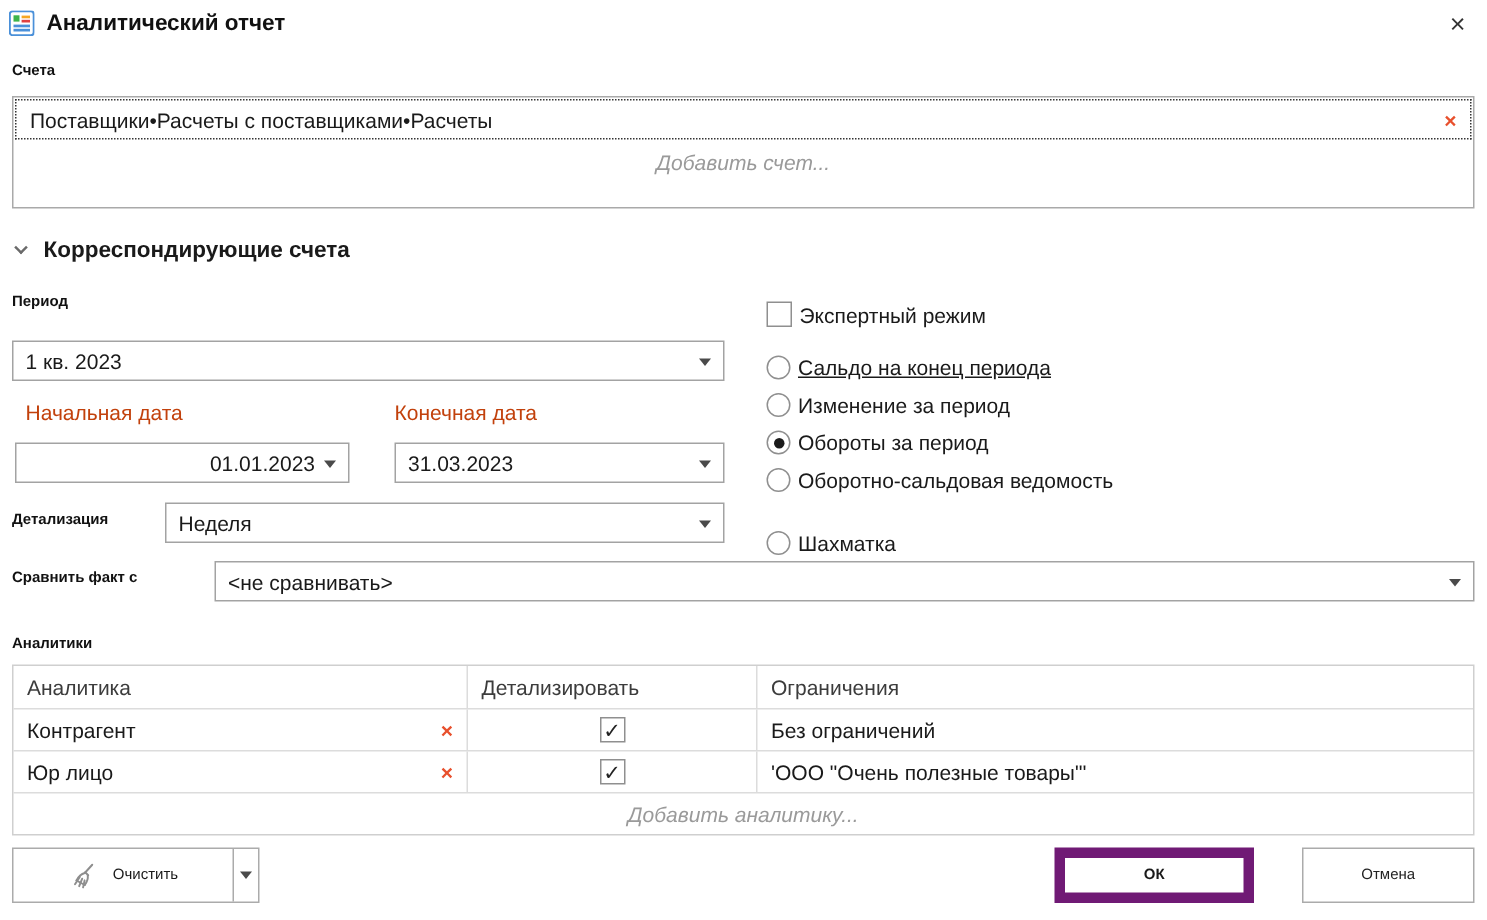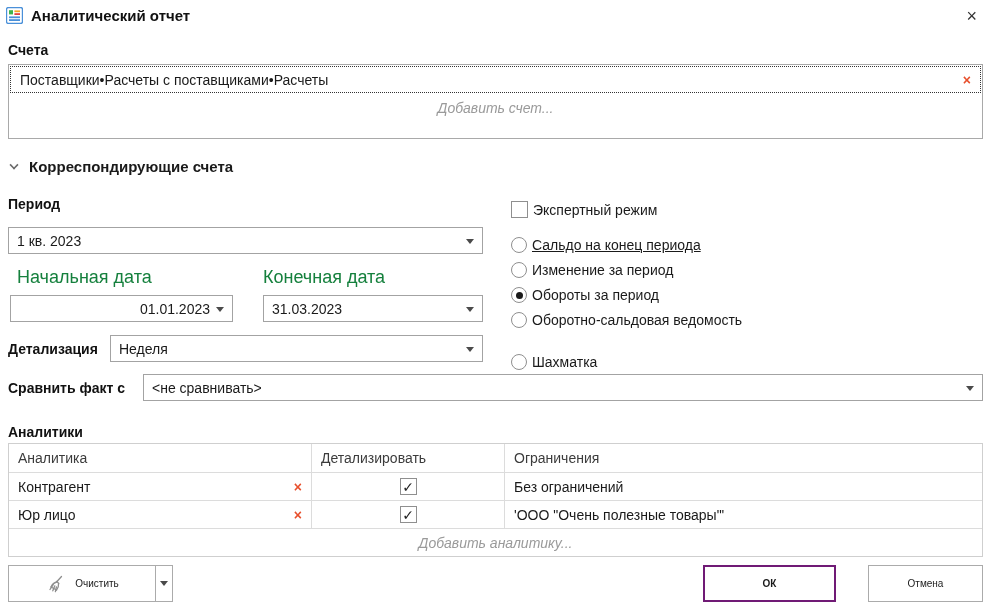--- a/index.html
+++ b/index.html
@@ -5,22 +5,22 @@
   * { margin:0; padding:0; box-sizing:border-box; }
   html,body { background:#fff; }
   body { font-family:"Liberation Sans","DejaVu Sans",sans-serif; color:#1a1a1a; }
   .dialog { position:relative; width:991px; height:613px; background:#fff; overflow:hidden; font-size:14px; }
 
   
   .titlebar { position:absolute; left:6px; top:7px; display:flex; align-items:center; gap:8px; }
   .title { font-weight:bold; font-size:15px; color:#111; }
   .close-x { position:absolute; right:14px; top:6px; font-size:18px; color:#333; line-height:20px; cursor:pointer; }
 
-  .lbl { font-weight:bold; font-size:14px; color:#111; }
-  .lbl-plain { font-weight:normal; font-size:18px; color:#15803d; }
+  .lbl { font-weight:bold; font-size:10px; color:#111; }
+  .lbl-plain { font-weight:normal; font-size:14px; color:#c2410c; }
 
   
   .accounts-box { position:absolute; left:8px; top:64px; width:975px; height:75px; border:1px solid #a9a9a9; background:#fff; }
   .account-item { margin:1px; height:27px; border:1px dotted #333; display:flex; align-items:center; justify-content:space-between; padding:0 9px; }
   .placeholder { color:#9a9a9a; font-style:italic; }
   .accounts-ph { display:block; text-align:center; margin-top:7px; }
 
   .remove-x { color:#e8502d; font-weight:bold; font-size:14px; line-height:1; cursor:pointer; }
 
   
@@ -50,21 +50,21 @@
   .c2 { width:193px; border-right:1px solid #dcdcdc; height:100%; display:flex; align-items:center; justify-content:center; padding:0 9px; }
   .c2.hdr { justify-content:flex-start; }
   .c3 { flex:1; padding:0 9px; }
   .add-row { justify-content:center; height:27px; }
 
   
   .btn { position:absolute; top:565px; height:37px; background:#fff; display:flex; align-items:center; justify-content:center; font-size:10px; cursor:pointer; }
   .clear-btn { left:8px; width:165px; border:1px solid #ababab; padding:0; }
   .clear-main { flex:1; display:flex; align-items:center; justify-content:center; gap:8px; height:100%; }
   .clear-arrow { width:17px; height:100%; border-left:1px solid #ababab; display:flex; align-items:center; justify-content:center; }
-  .ok-btn { left:703px; width:133px; border:2px solid #701a75; font-weight:bold; }
+  .ok-btn { left:703px; width:133px; border:7px solid #701a75; font-weight:bold; }
   .cancel-btn { left:868px; width:115px; border:1px solid #ababab; color:#222; }
 </style>
 </head>
 <body>
 
 <div class="dialog">
 
   <div class="titlebar">
     <svg width="17" height="17" viewBox="0 0 17 17">
       <rect x="0.5" y="0.5" width="16" height="16" rx="2" fill="#ffffff" stroke="#4a90d9" stroke-width="1.4"></rect>

